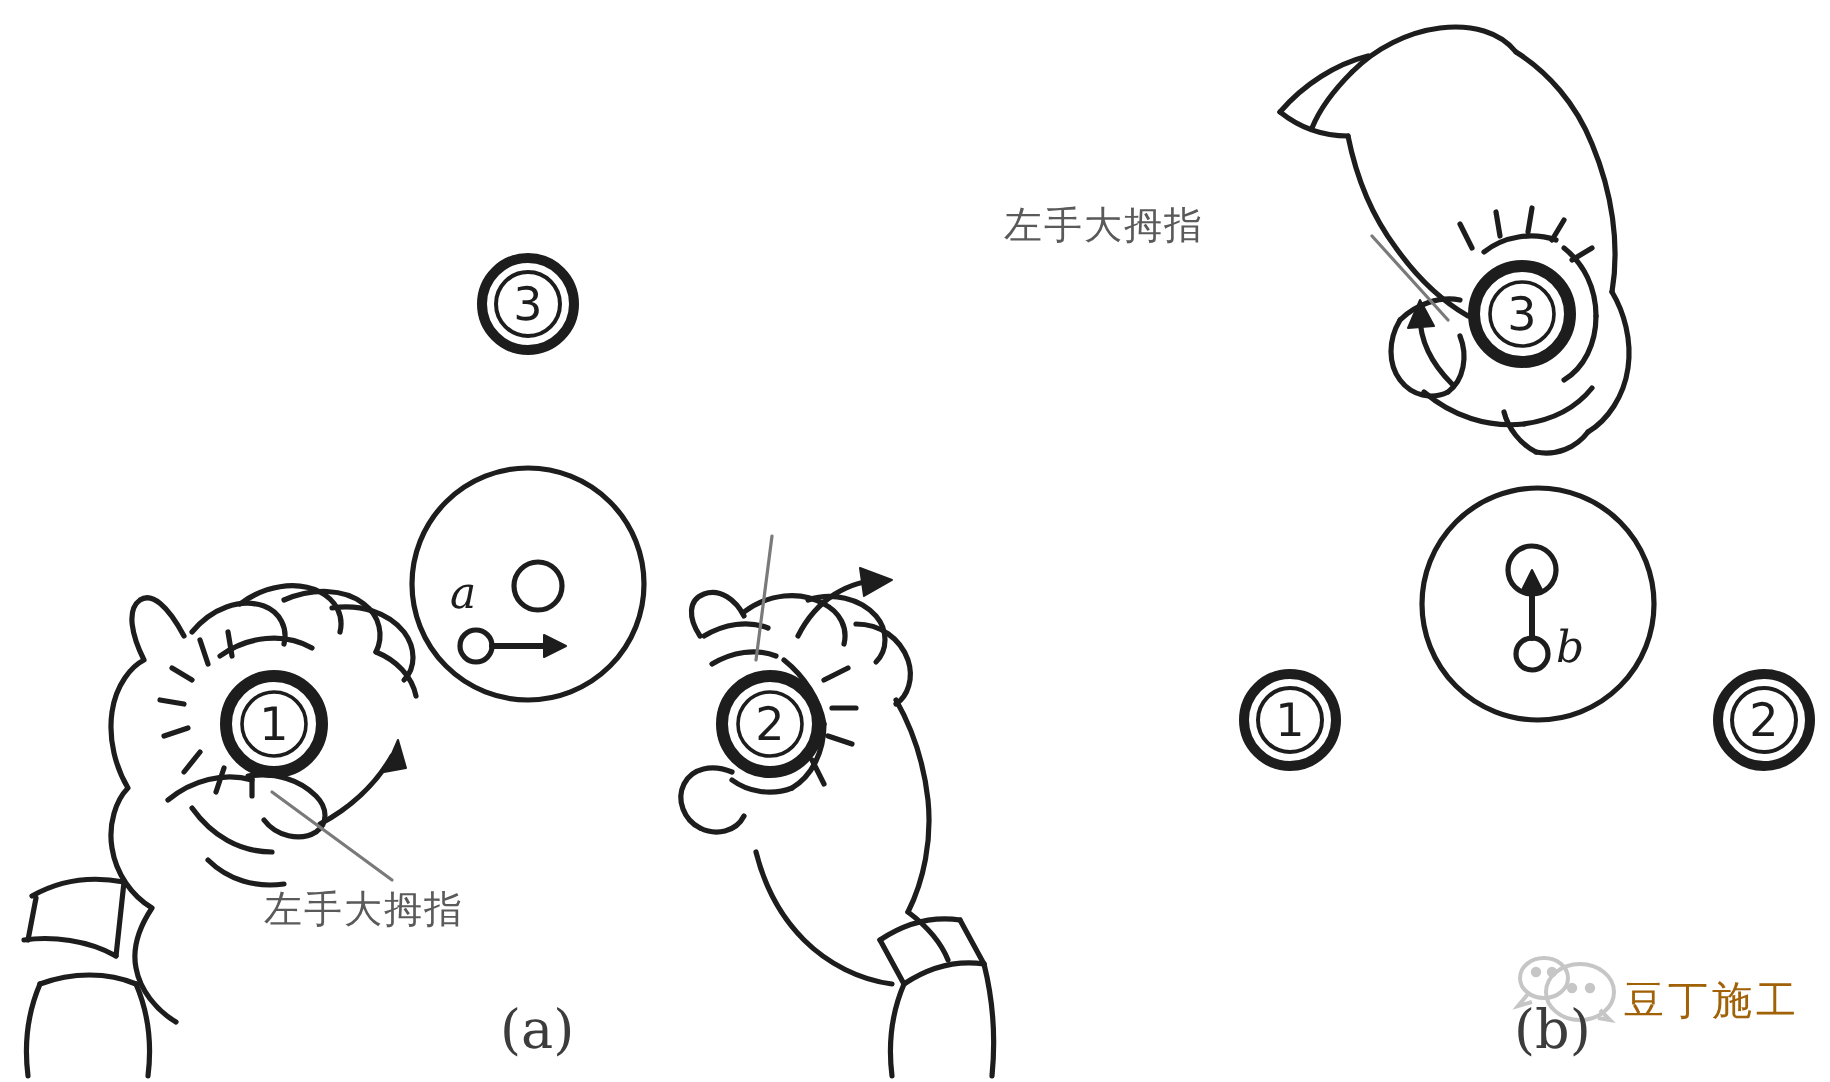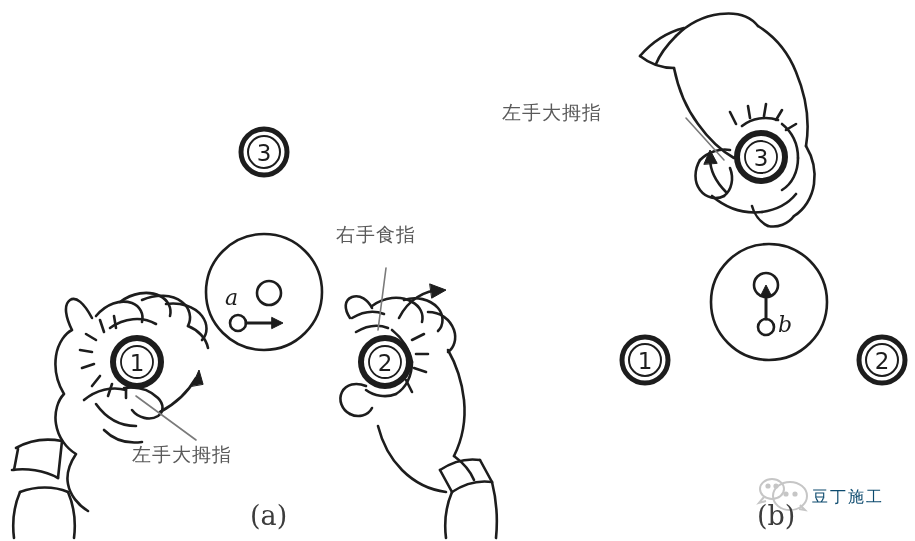--- a/index.html
+++ b/index.html
@@ -36,22 +36,22 @@
     color: #5a5a5a;
   }
   .caption {
     font-size: 27px;
     color: #3c3c3c;
     font-family: "DejaVu Serif", serif;
     letter-spacing: 0;
   }
   .wm-text {
     position: absolute;
-    font-size: 16px;
-    color: #0c4a6e;
+    font-size: 20px;
+    color: #a16207;
     font-family: Liberation Mono, monospace;
     letter-spacing: 2px;
     white-space: nowrap;
   }
   .pt-letter {
     position: absolute;
     font-family: "DejaVu Serif", serif;
     font-style: italic;
     font-size: 22px;
     color: #1d1d1d;
@@ -252,21 +252,20 @@
       <ellipse cx="772" cy="489" rx="12" ry="10"></ellipse>
       <circle cx="768" cy="486" r="1.6" fill="#c6c6c6"></circle>
       <circle cx="776" cy="486" r="1.6" fill="#c6c6c6"></circle>
       <circle cx="786" cy="494" r="1.6" fill="#c6c6c6"></circle>
       <circle cx="795" cy="494" r="1.6" fill="#c6c6c6"></circle>
       <path d="M764 497 L759 503 L766 501"></path>
       <path d="M800 505 L805 510 L799 509"></path>
     </g>
   </svg>
 
-  <div class="lbl cjk-label" style="left:336px; top:222px;">右手食指</div>
 
   <div class="lbl cjk-label" style="left:132px; top:442px;">左手大拇指</div>
 
   <div class="lbl cjk-label" style="left:502px; top:100px;">左手大拇指</div>
 
   <div class="pt-letter" style="left:225px; top:285px;">a</div>
 
   <div class="pt-letter" style="left:778px; top:312px;">b</div>
 
   <div class="lbl caption" style="left:250px; top:500px;">(a)</div>

